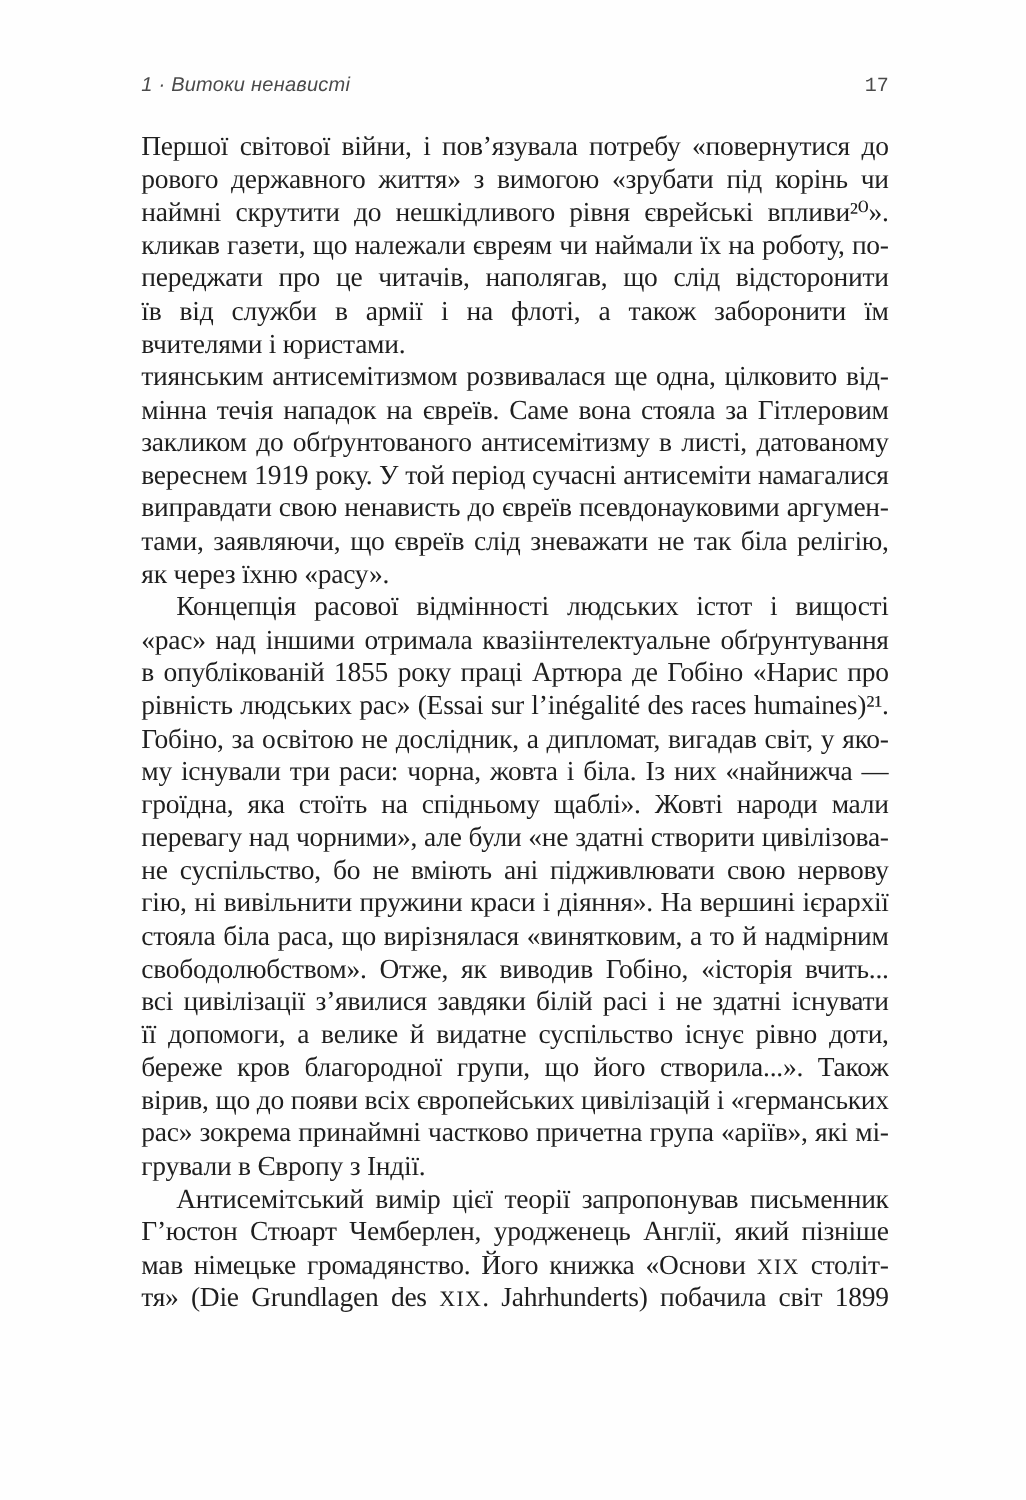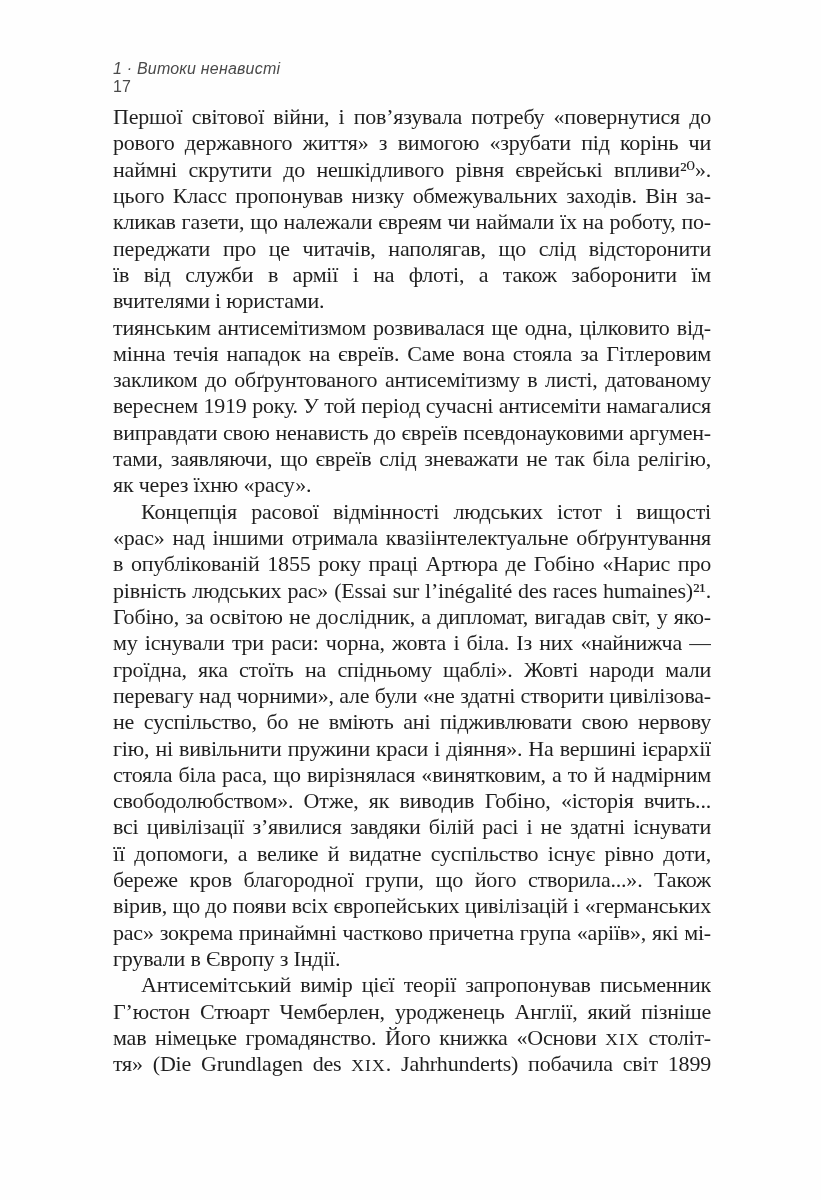--- a/index.html
+++ b/index.html
@@ -20,28 +20,28 @@
     position: absolute;
     top: 60px;
     left: 113px;
     width: 598px;
     display: flex;
     justify-content: space-between;
     align-items: baseline;
     font-family: "Liberation Sans", "DejaVu Sans", sans-serif;
     font-size: 16px;
     color: #4a4a4a;
-    flex-direction: column;
   }
   .running-head .chapter {
     font-style: italic;
     letter-spacing: 0.2px;
   }
   .running-head .pagenum {
     font-style: normal;
+    font-family: Liberation Mono, monospace;
   }
   .body-text {
     position: absolute;
     top: 104px;
     left: 113px;
     width: 598px;
     font-size: 22px;
     line-height: 26.32px;
     letter-spacing: -0.2px;
   }
@@ -68,21 +68,20 @@
 
 <div class="page">
   <div class="running-head">
     <span class="chapter">1 · Витоки ненависті</span>
     <span class="pagenum">17</span>
   </div>
   <div class="body-text" id="body-text">
       <div class="line">Першої світової війни, і пов’язувала потребу «повернутися до здо-</div>
       <div class="line">рового державного життя» з вимогою «зрубати під корінь чи при-</div>
       <div class="line">наймні скрутити до нешкідливого рівня єврейські впливи²⁰». Для</div>
-      <div class="line">цього Класс пропонував низку обмежувальних заходів. Він за-</div>
       <div class="line">кликав газети, що належали євреям чи наймали їх на роботу, по-</div>
       <div class="line">переджати про це читачів, наполягав, що слід відсторонити євре-</div>
       <div class="line">їв від служби в армії і на флоті, а також заборонити їм працювати</div>
       <div class="line para-end">вчителями і юристами.</div>
       <div class="line">тиянським антисемітизмом розвивалася ще одна, цілковито від-</div>
       <div class="line">мінна течія нападок на євреїв. Саме вона стояла за Гітлеровим</div>
       <div class="line">закликом до обґрунтованого антисемітизму в листі, датованому</div>
       <div class="line">вереснем 1919 року. У той період сучасні антисеміти намагалися</div>
       <div class="line">виправдати свою ненависть до євреїв псевдонауковими аргумен-</div>
       <div class="line">тами, заявляючи, що євреїв слід зневажати не так біла релігію,</div>

